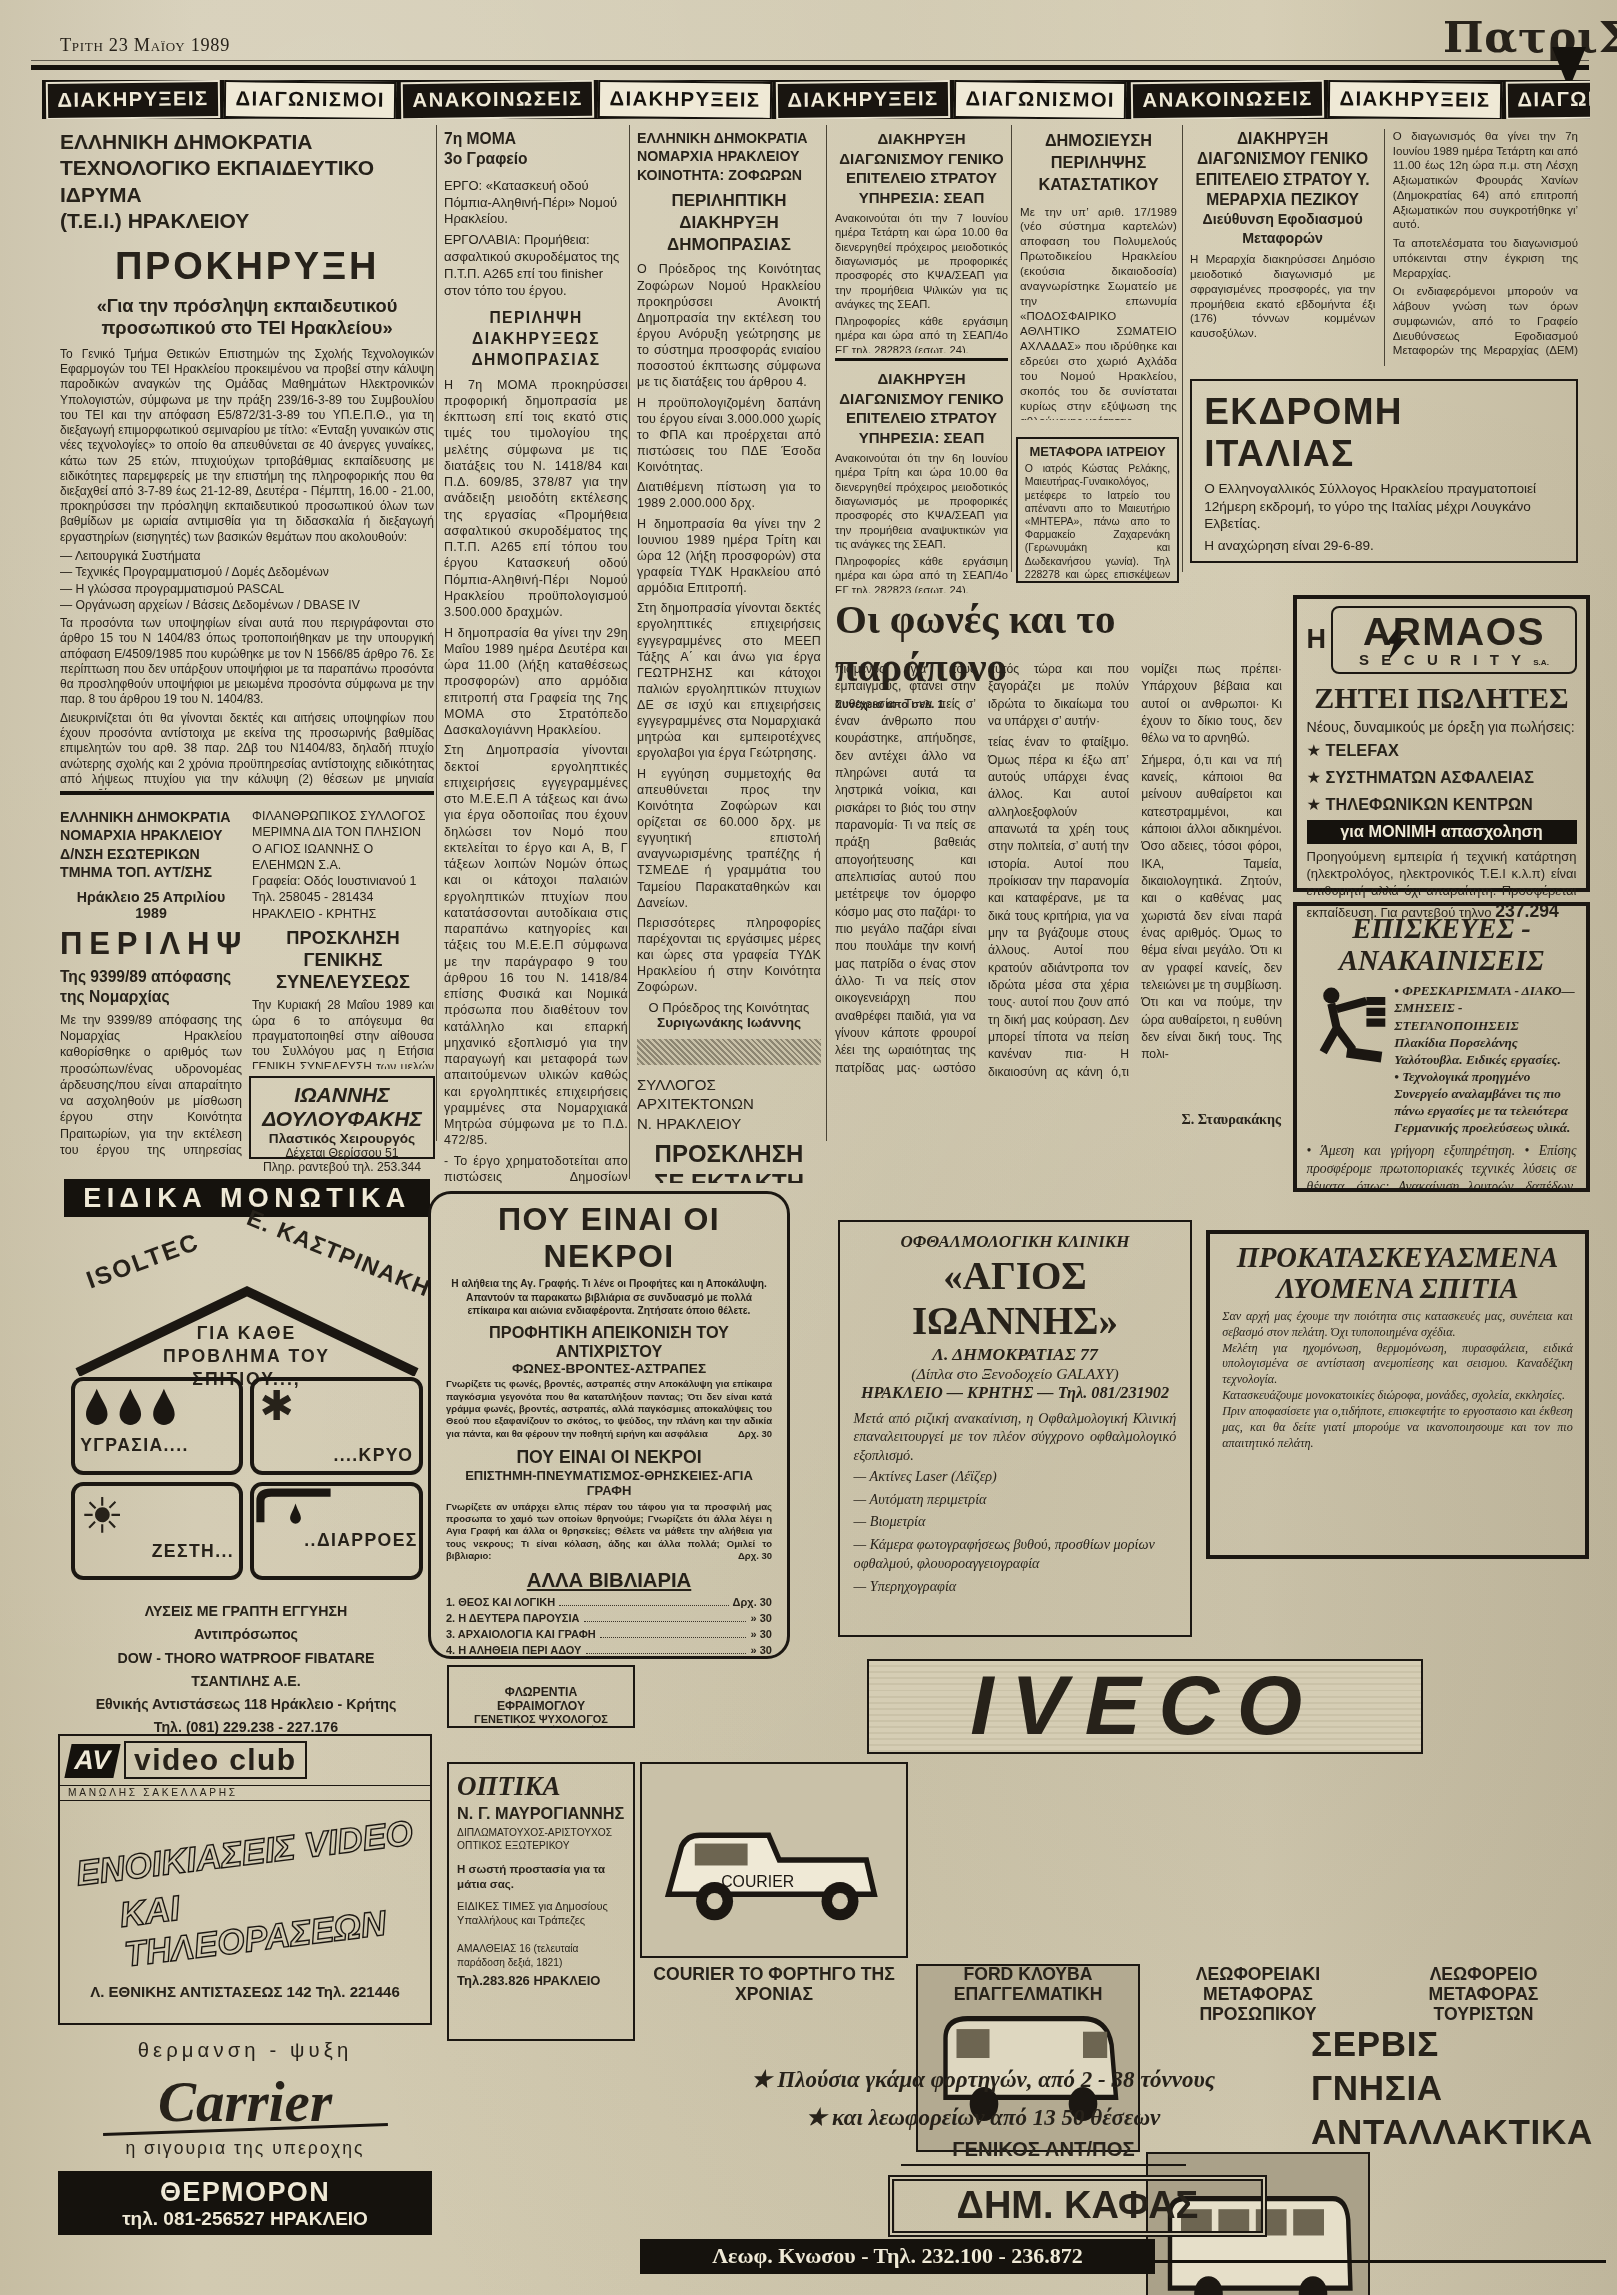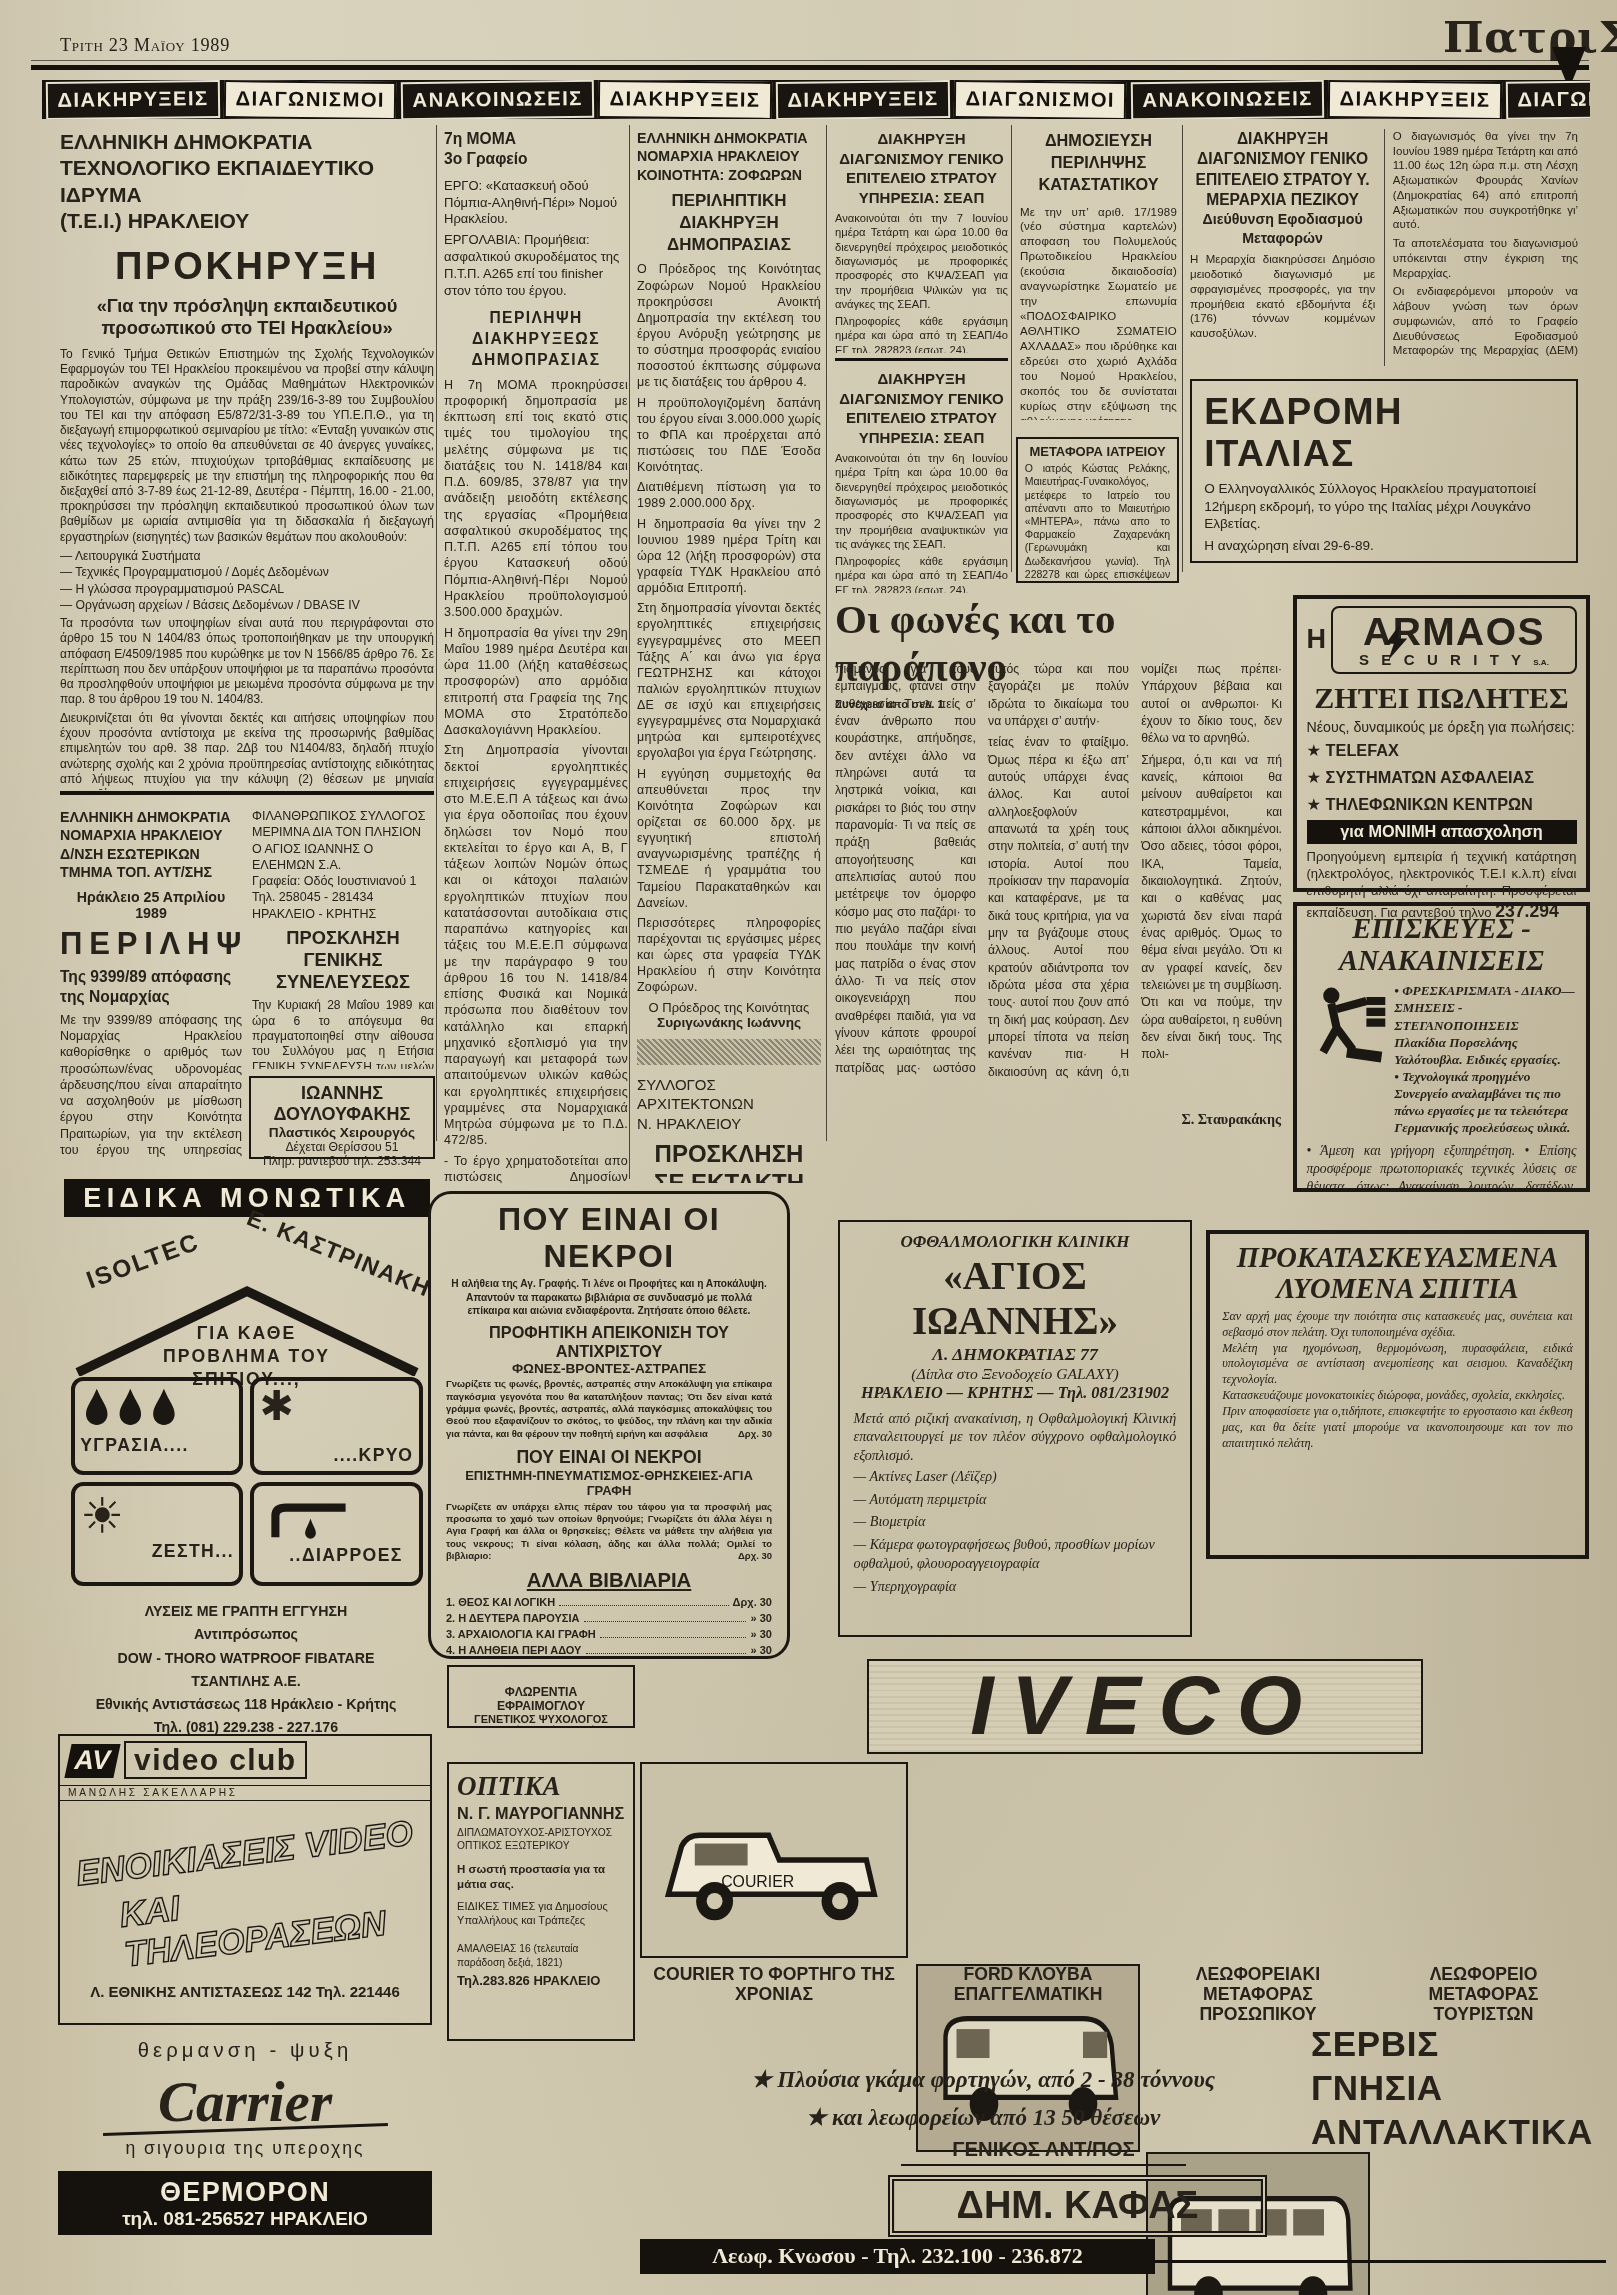--- a/index.html
+++ b/index.html
@@ -123,21 +123,21 @@
       <p>Γραφεία: Οδός Ιουστινιανού 1</p>
       <p>Τηλ. 258045 - 281434</p>
       <p>ΗΡΑΚΛΕΙΟ - ΚΡΗΤΗΣ</p>
     </div>
   <div class="ctr b" style="font-size:18.3px;line-height:1.2;margin:5.4px 0;">ΠΡΟΣΚΛΗΣΗ ΓΕΝΙΚΗΣ ΣΥΝΕΛΕΥΣΕΩΣ</div>
   <div class="just" style="font-size:12px;line-height:1.28;">Την Κυριακή 28 Μαΐου 1989 και ώρα 6 το απόγευμα θα πραγματοποιηθεί στην αίθουσα του Συλλόγου μας η Ετήσια ΓΕΝΙΚΗ ΣΥΝΕΛΕΥΣΗ των μελών του Συλλόγου μας, με τα κάτωθι θέματα:</div>
 
 </div>
 
 <div class="abs box ctr" style="left:249px;top:1076px;width:186px;height:83px;padding:5.4px 4.1px;">
-  <div class="b" style="font-size:18px;">ΙΩΑΝΝΗΣ ΔΟΥΛΟΥΦΑΚΗΣ</div>
+  <div class="b" style="font-size:21px;font-style:italic;">ΙΩΑΝΝΗΣ ΔΟΥΛΟΥΦΑΚΗΣ</div>
   <div class="b" style="font-size:13.6px;">Πλαστικός Χειρουργός</div>
   <div style="font-size:12.2px;">Δέχεται Θερίσσου 51</div>
   <div style="font-size:12.2px;">Πληρ. ραντεβού τηλ. 253.344</div>
 </div>
 
 <div class="abs clip" style="left:444px;top:129px;width:184px;height:1057px;">
   <div class="orglines" style="font-size:15.6px;line-height:1.3;">
       <p>7η ΜΟΜΑ</p>
       <p>3ο Γραφείο</p>
     </div>
@@ -295,21 +295,21 @@
       <div class="b" style="font-size:17.6px;letter-spacing:1.4px;">ΥΓΡΑΣΙΑ....</div>
     </div>
     <div style="border:4.7px solid #1b1712;border-radius:12.2px;position:relative;padding:5.4px;">
       <div style="font-size:41px;line-height:1;">✱</div>
       <div class="b rt" style="font-size:17.6px;letter-spacing:1.4px;margin-top:17.6px;">....ΚΡΥΟ</div>
     </div>
     <div style="border:4.7px solid #1b1712;border-radius:12.2px;position:relative;padding:5.4px;">
       <div style="font-size:49px;line-height:1;">☀</div>
       <div class="b rt" style="font-size:17.6px;letter-spacing:1.4px;">ΖΕΣΤΗ...</div>
     </div>
-    <div style="border:4.7px solid #1b1712;border-radius:12.2px;position:relative;padding:16px;">
+    <div style="border:4.7px solid #1b1712;border-radius:12.2px;position:relative;padding:1px;">
       <svg width="81" height="41" viewBox="0 0 60 30">
         <path class="stroke" stroke-width="7" d="M4 26 L4 10 Q4 4 12 4 L56 4"></path>
         <path class="fill" d="M30 12 C28 18 26 20 26 23 a4 4 0 0 0 8 0 C34 20 32 18 30 12Z"></path>
       </svg>
       <div class="b rt" style="font-size:17.6px;letter-spacing:1.4px;">..ΔΙΑΡΡΟΕΣ</div>
     </div>
   </div>
 </div>
 <div class="abs ctr story" style="left:58px;top:1602px;width:376px;font-size:14.2px;line-height:1.35;font-weight:bold;">
     <p>ΛΥΣΕΙΣ ΜΕ ΓΡΑΠΤΗ ΕΓΓΥΗΣΗ</p>

